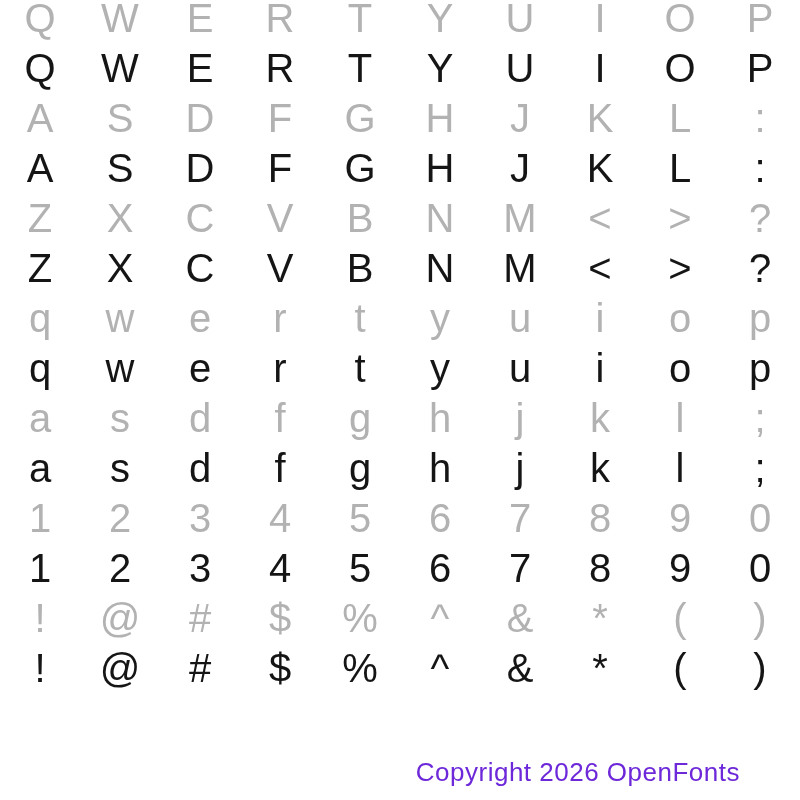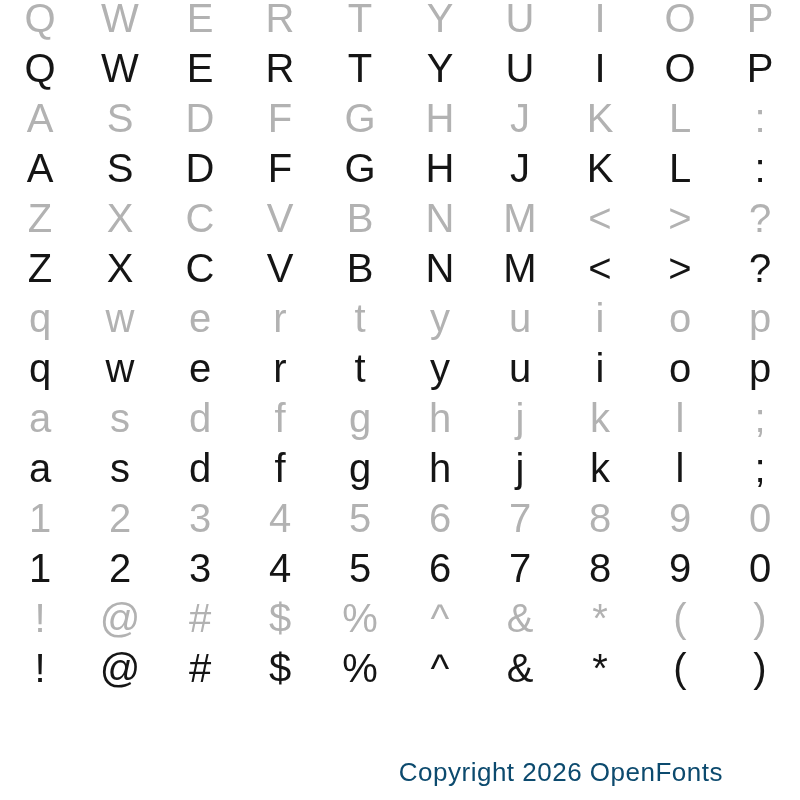--- a/index.html
+++ b/index.html
@@ -30,25 +30,25 @@
     text-align: center;
     font-size: 40px;
     font-weight: 300;
     letter-spacing: 0;
     white-space: pre;
   }
   .row-muted .glyph-cell { color: #b2b2b2; }
   .row-dark  .glyph-cell { color: #151515; }
   .copyright {
     position: absolute;
-    right: 77px;
+    right: 60px;
     top: 757px;
     font-size: 26px;
     font-weight: 300;
-    color: #0c4a6e;
+    color: #6d28d9;
     letter-spacing: 0.5px;
   }
 </style>
 </head>
 <body>
 
 <main>
 
   <div class="specimen-grid">
     <div class="glyph-row row-muted">

